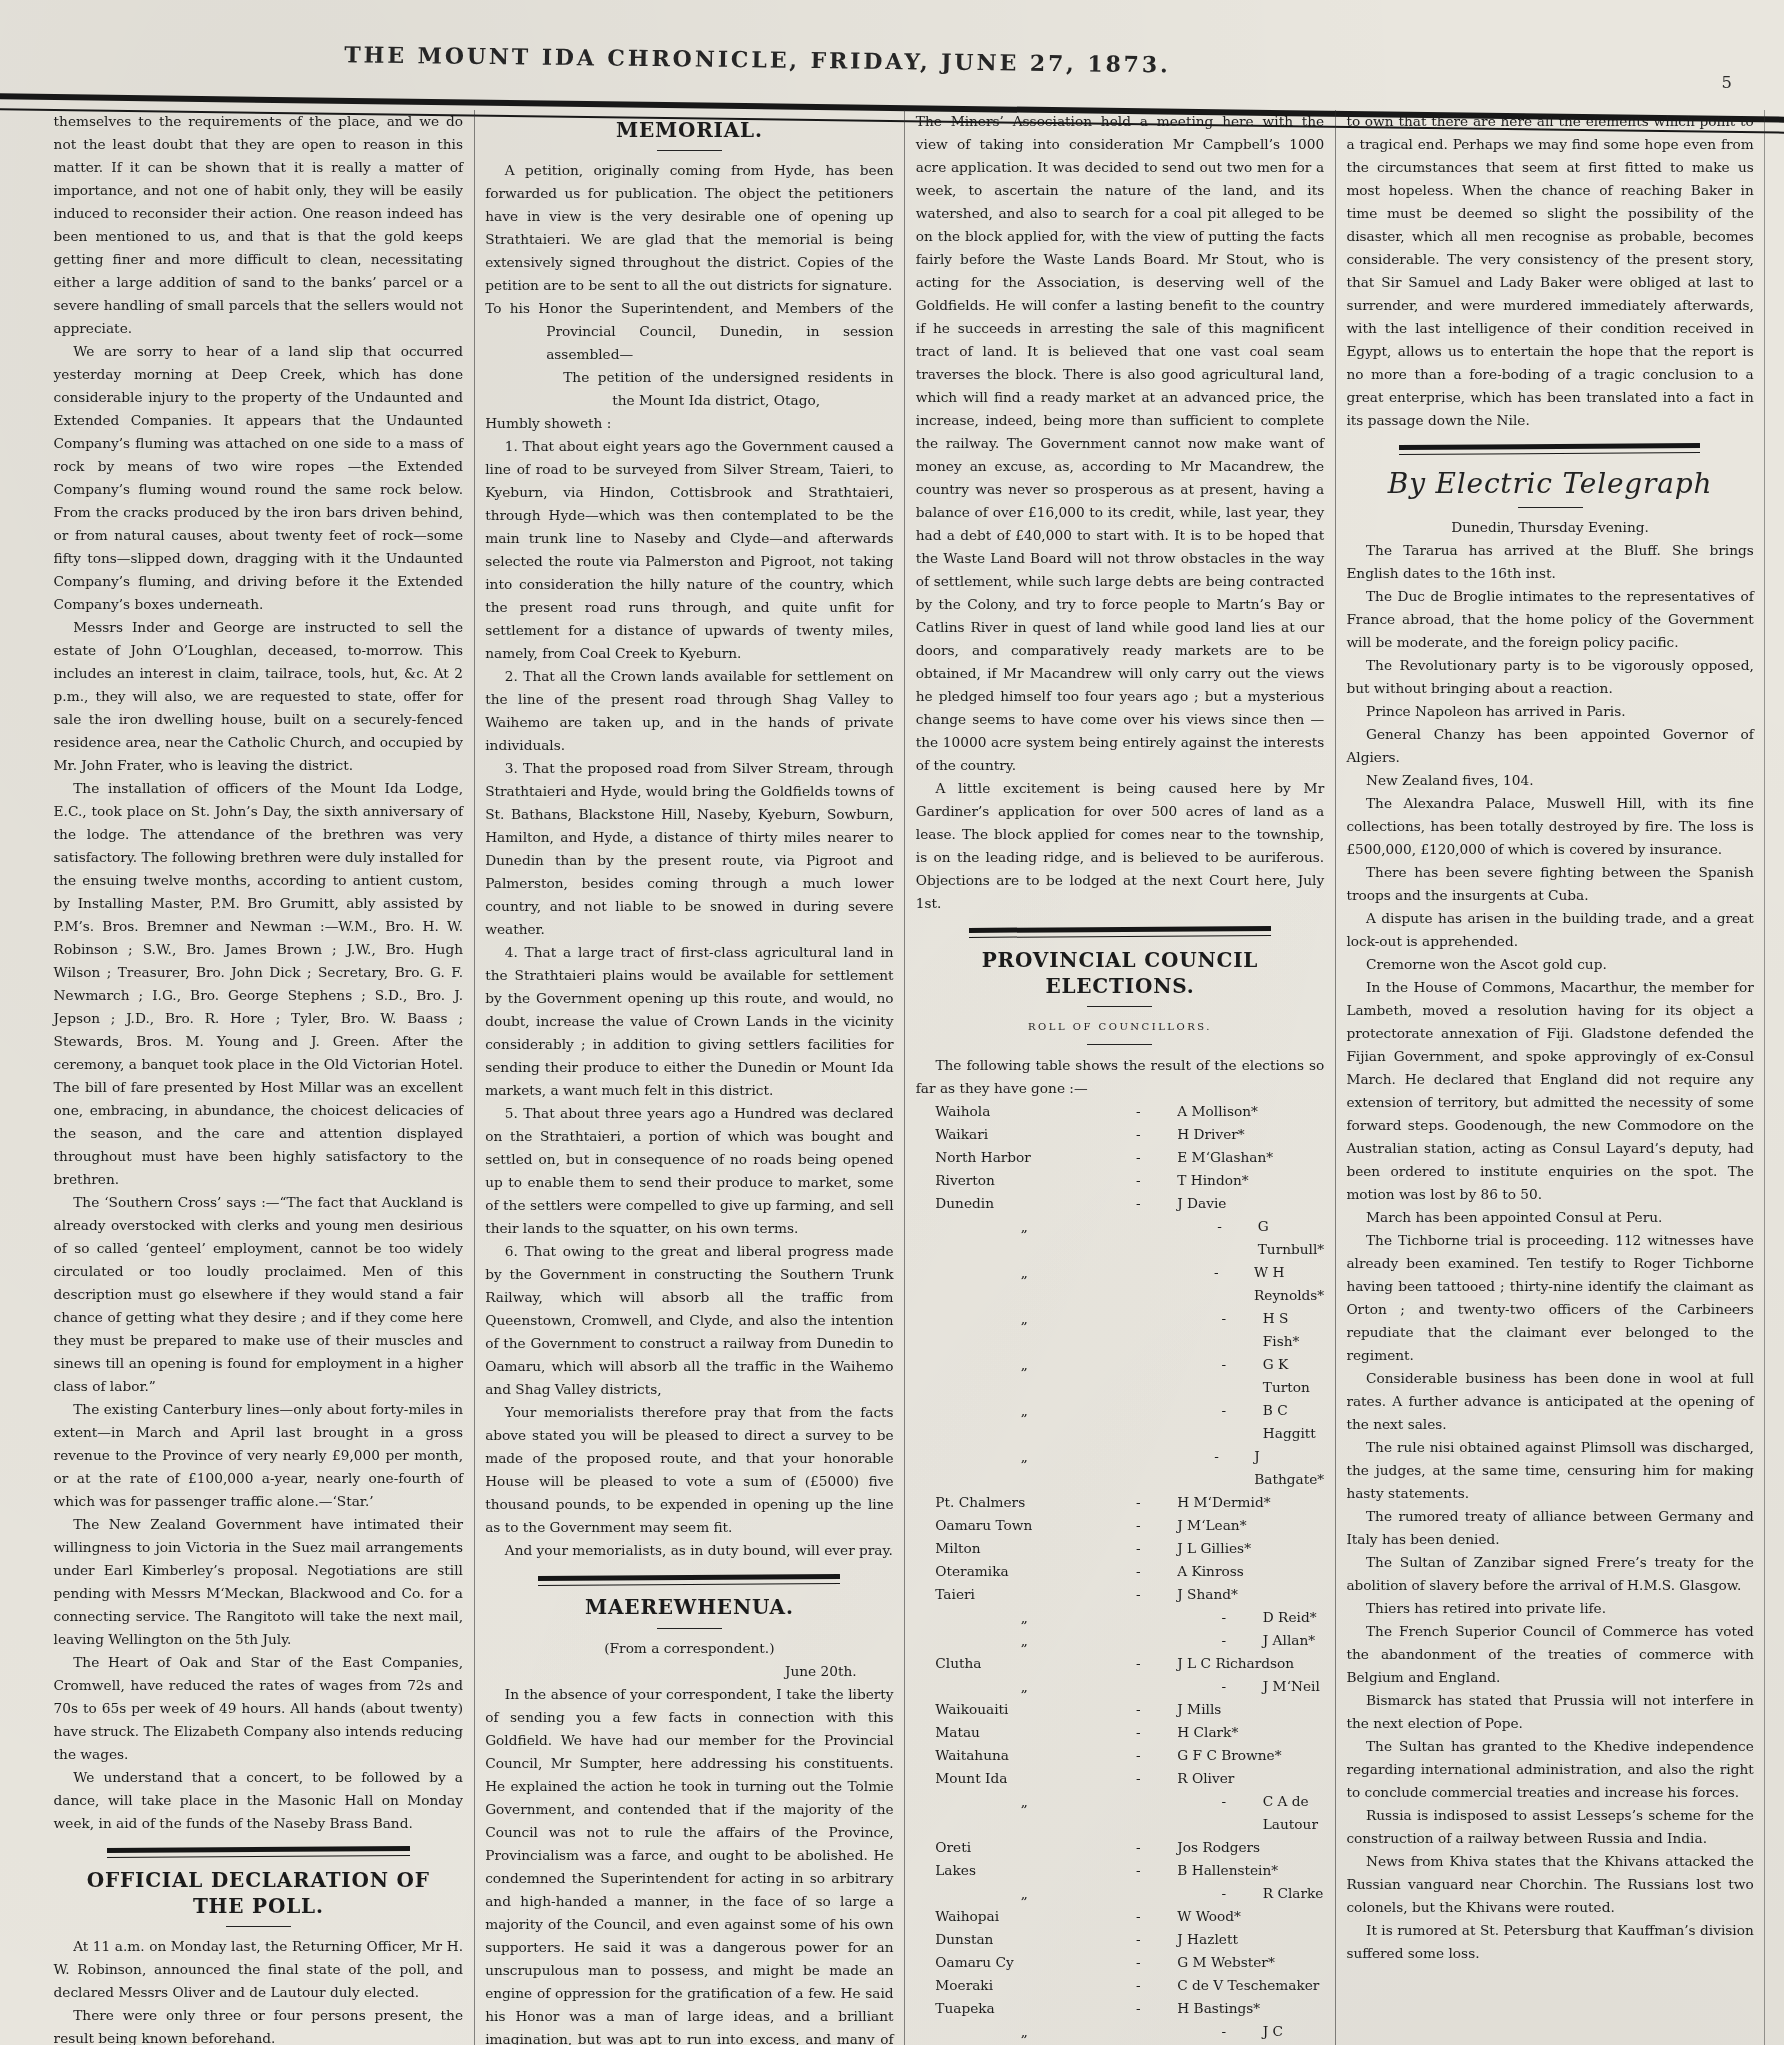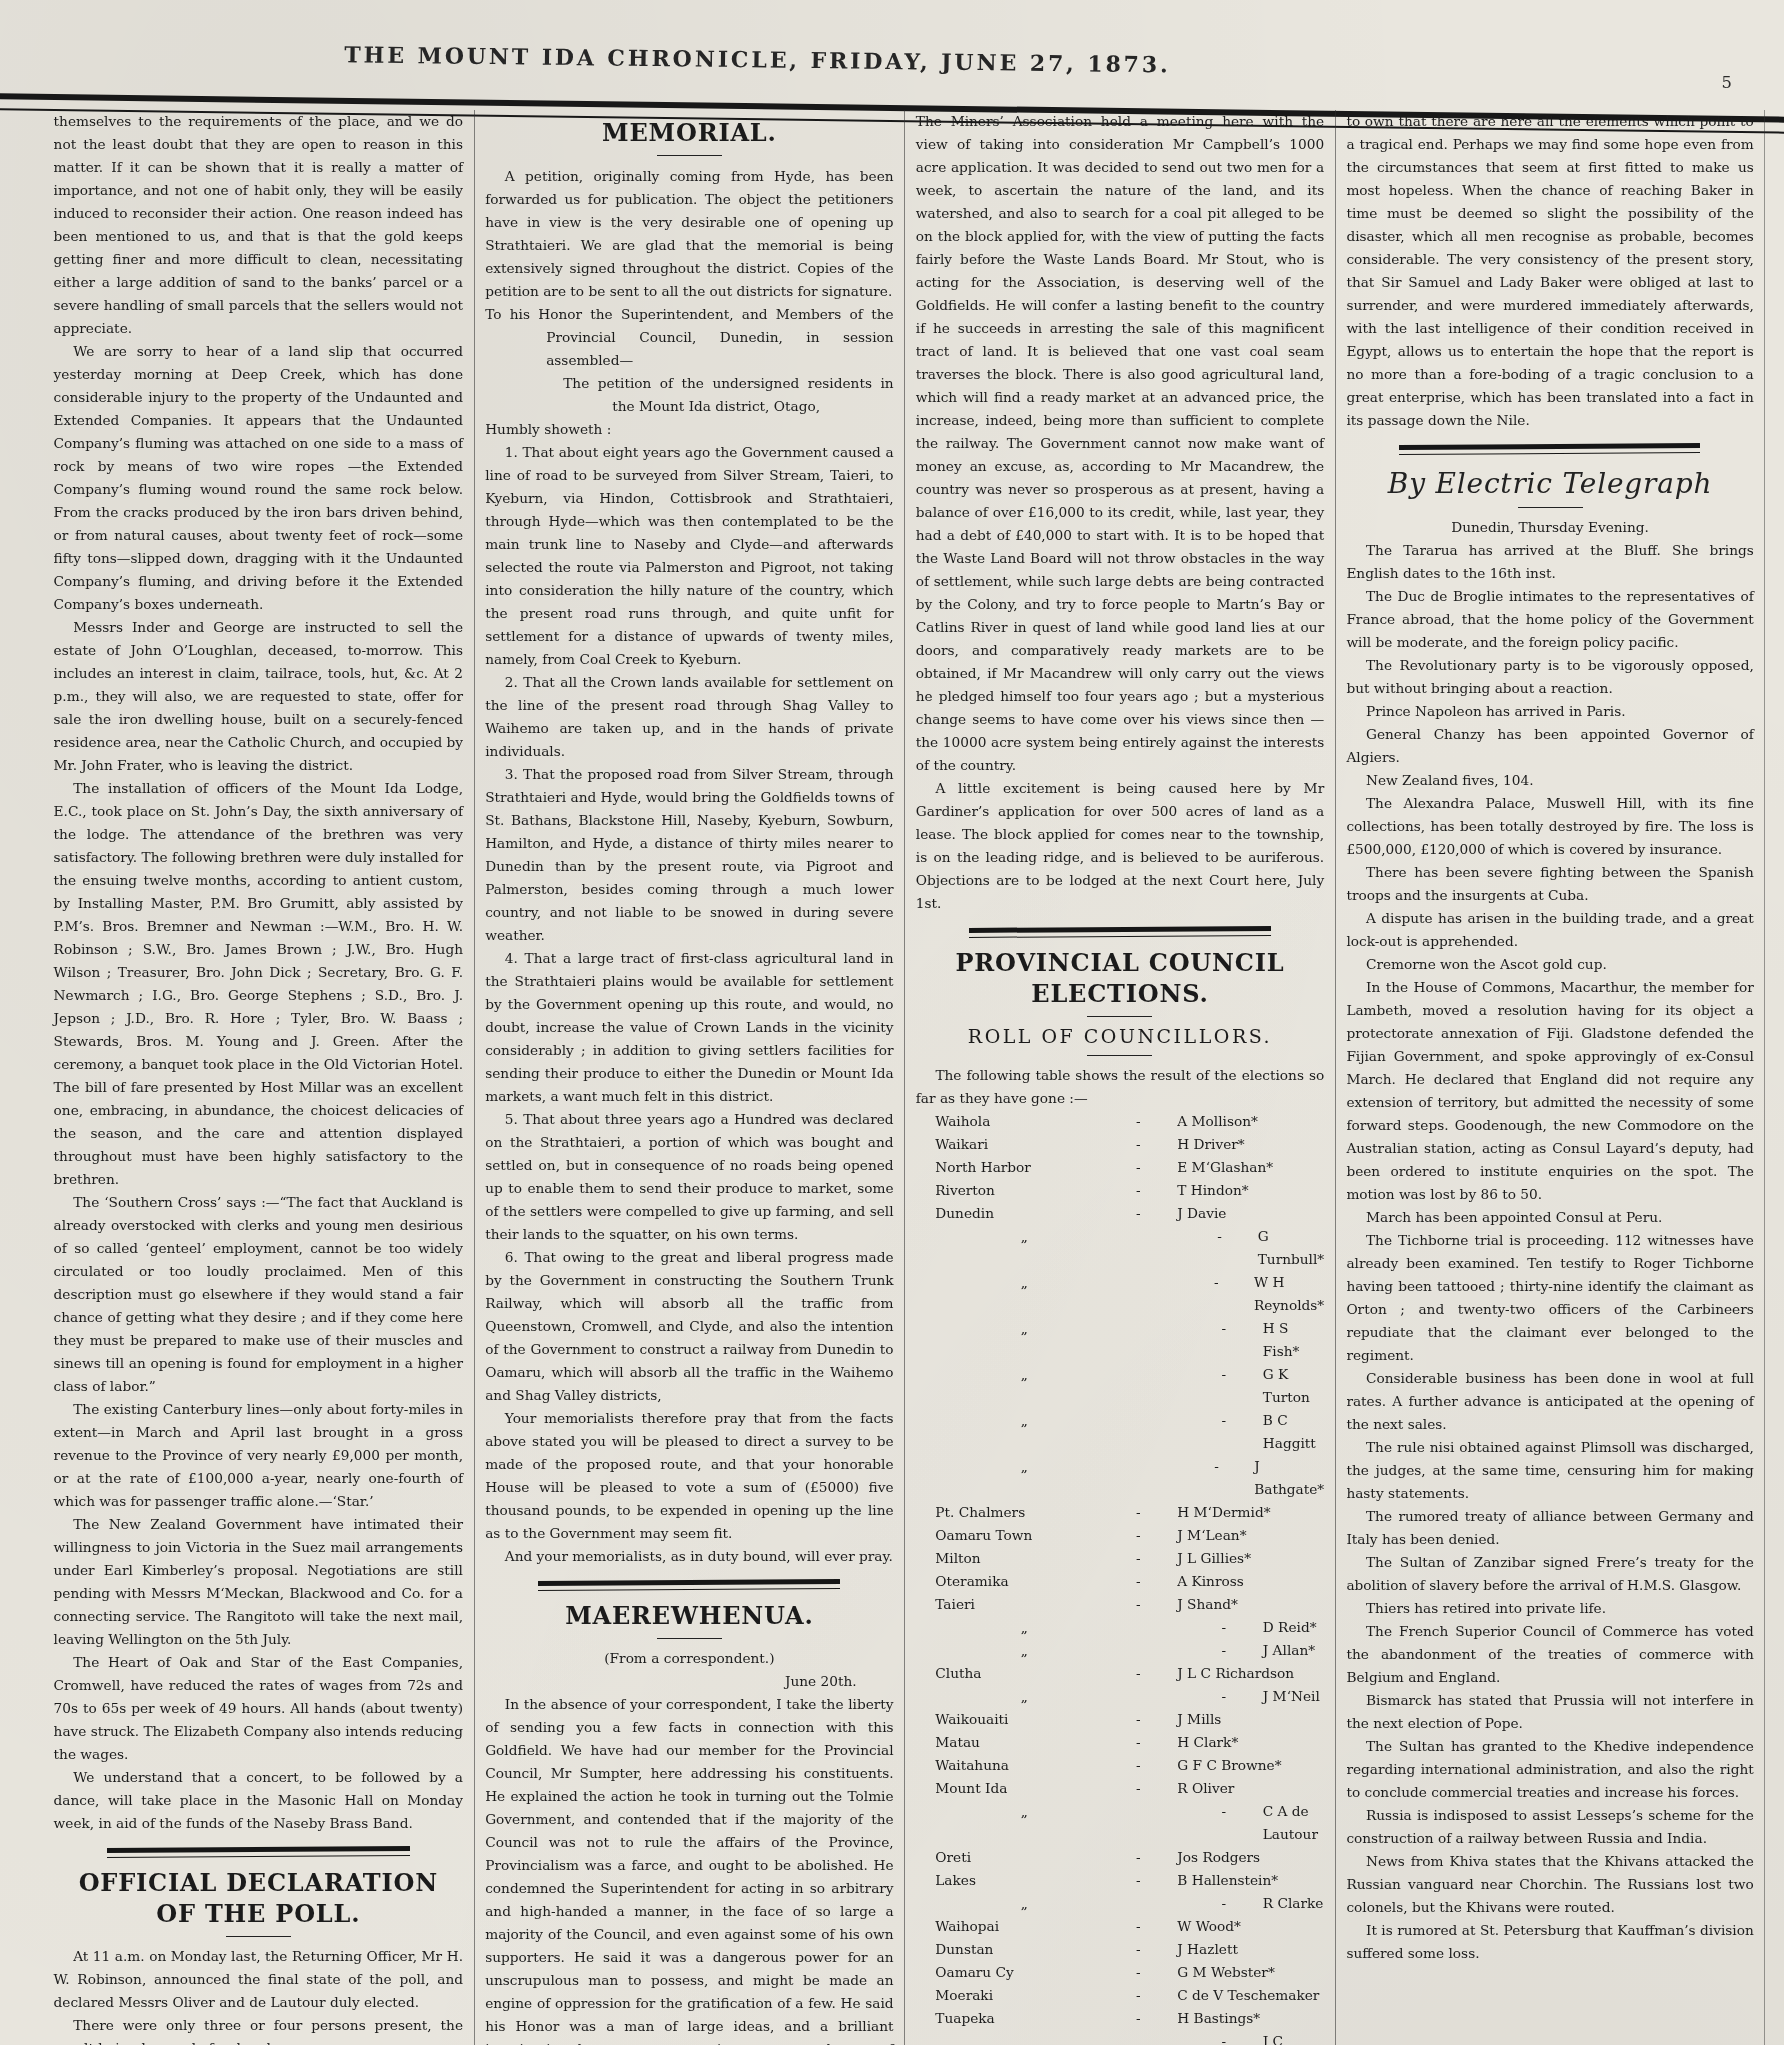--- a/index.html
+++ b/index.html
@@ -30,25 +30,25 @@
   .col {
     width:25%; box-sizing:border-box; padding:0 10.6px; height:100%; overflow:hidden;
     text-align:justify; font-size:13.7px; line-height:23px;
   }
   .col + .col { border-left:0.8px solid rgba(45,45,45,0.55); }
   .col:last-child { border-right:1.2px solid rgba(45,45,45,0.45); }
   p { margin:0; }
   .para { text-indent:19.6px; }
   .noindent { text-indent:0; }
   .h1 {
-    font-size:24px; line-height:1.28; text-align:center; font-weight:bold;
+    font-size:20px; line-height:1.28; text-align:center; font-weight:bold;
     letter-spacing:0.8px; margin:8.2px 12.3px 3.3px; text-indent:0;
   }
   .h2 {
-    font-size:19px; text-align:center; letter-spacing:2.5px; margin:6.5px 0 3.3px;
+    font-size:10px; text-align:center; letter-spacing:2.5px; margin:6.5px 0 3.3px;
   }
   .rule {
     margin:12.3px auto 10.6px; width:74%; height:4.1px;
     border-top:5.3px solid #161616; border-bottom:1.6px solid #161616;
     transform:rotate(-0.35deg);
   }
   .shortrule { width:65px; border-top:1.6px solid #222; margin:6.5px auto 8.2px; }
   .centerline { text-align:center; text-indent:0; }
   .dateline { text-align:right; padding-right:37px; text-indent:0; }
   .addr { margin:0; }

